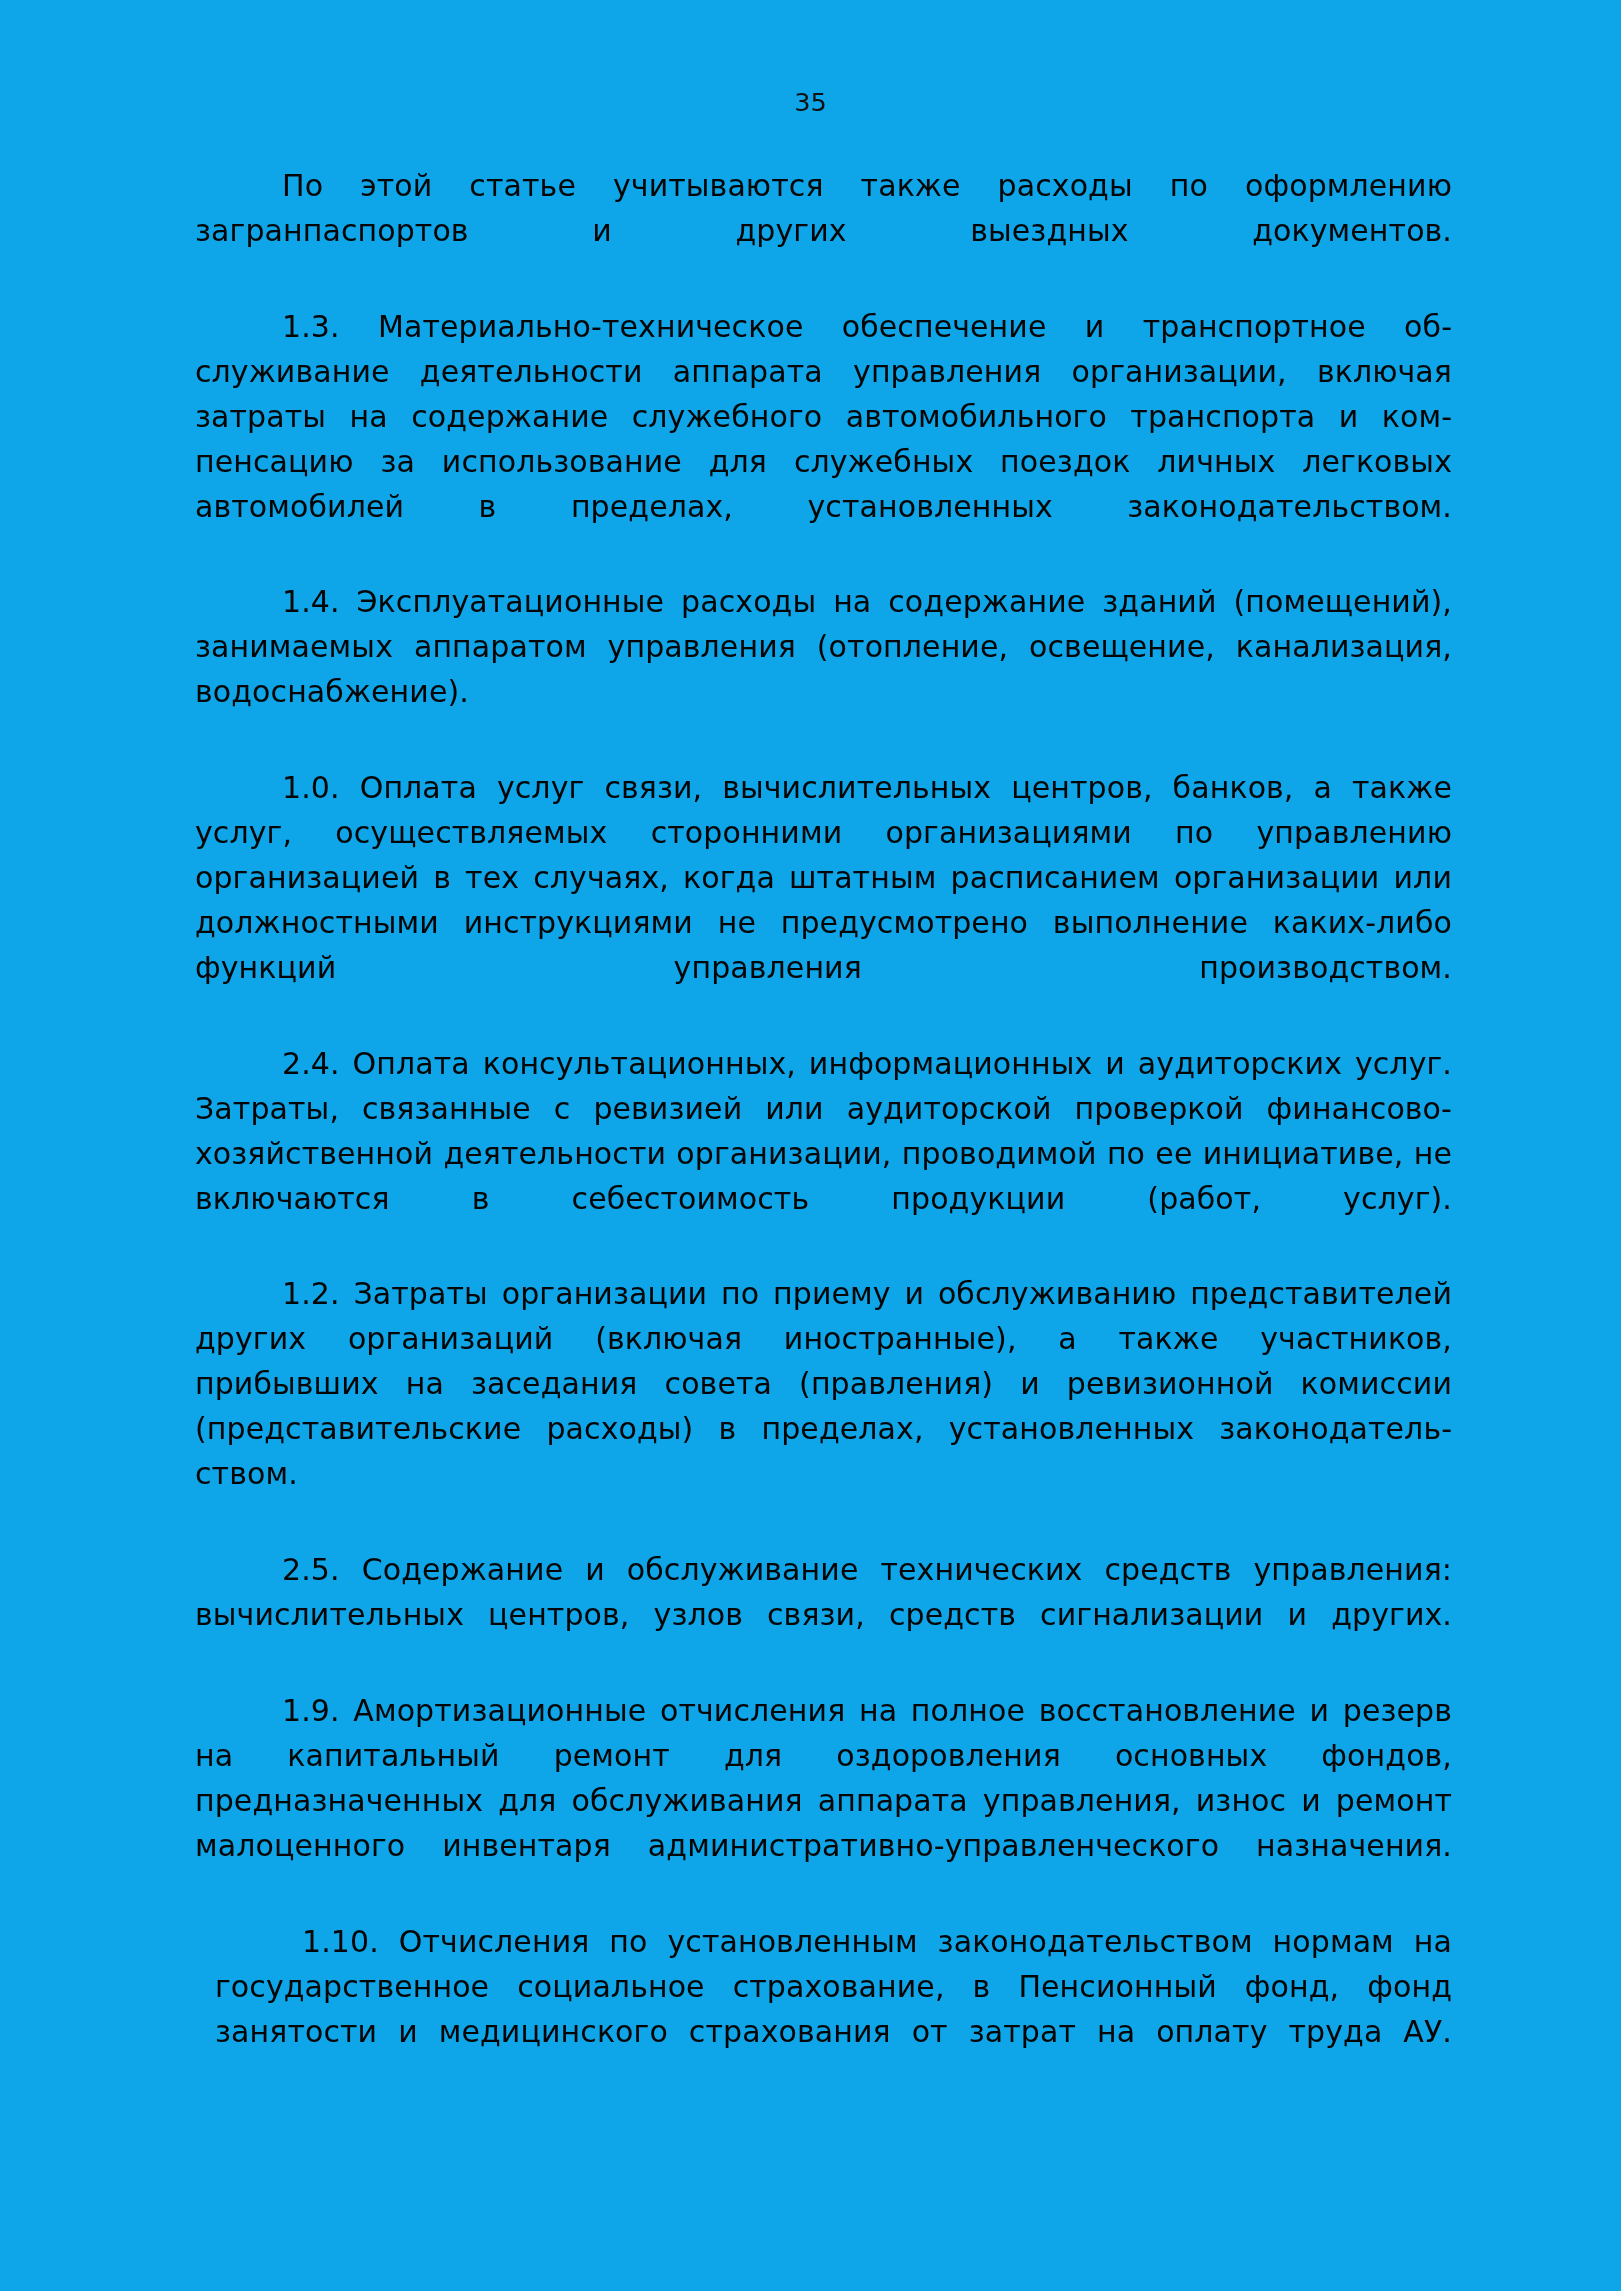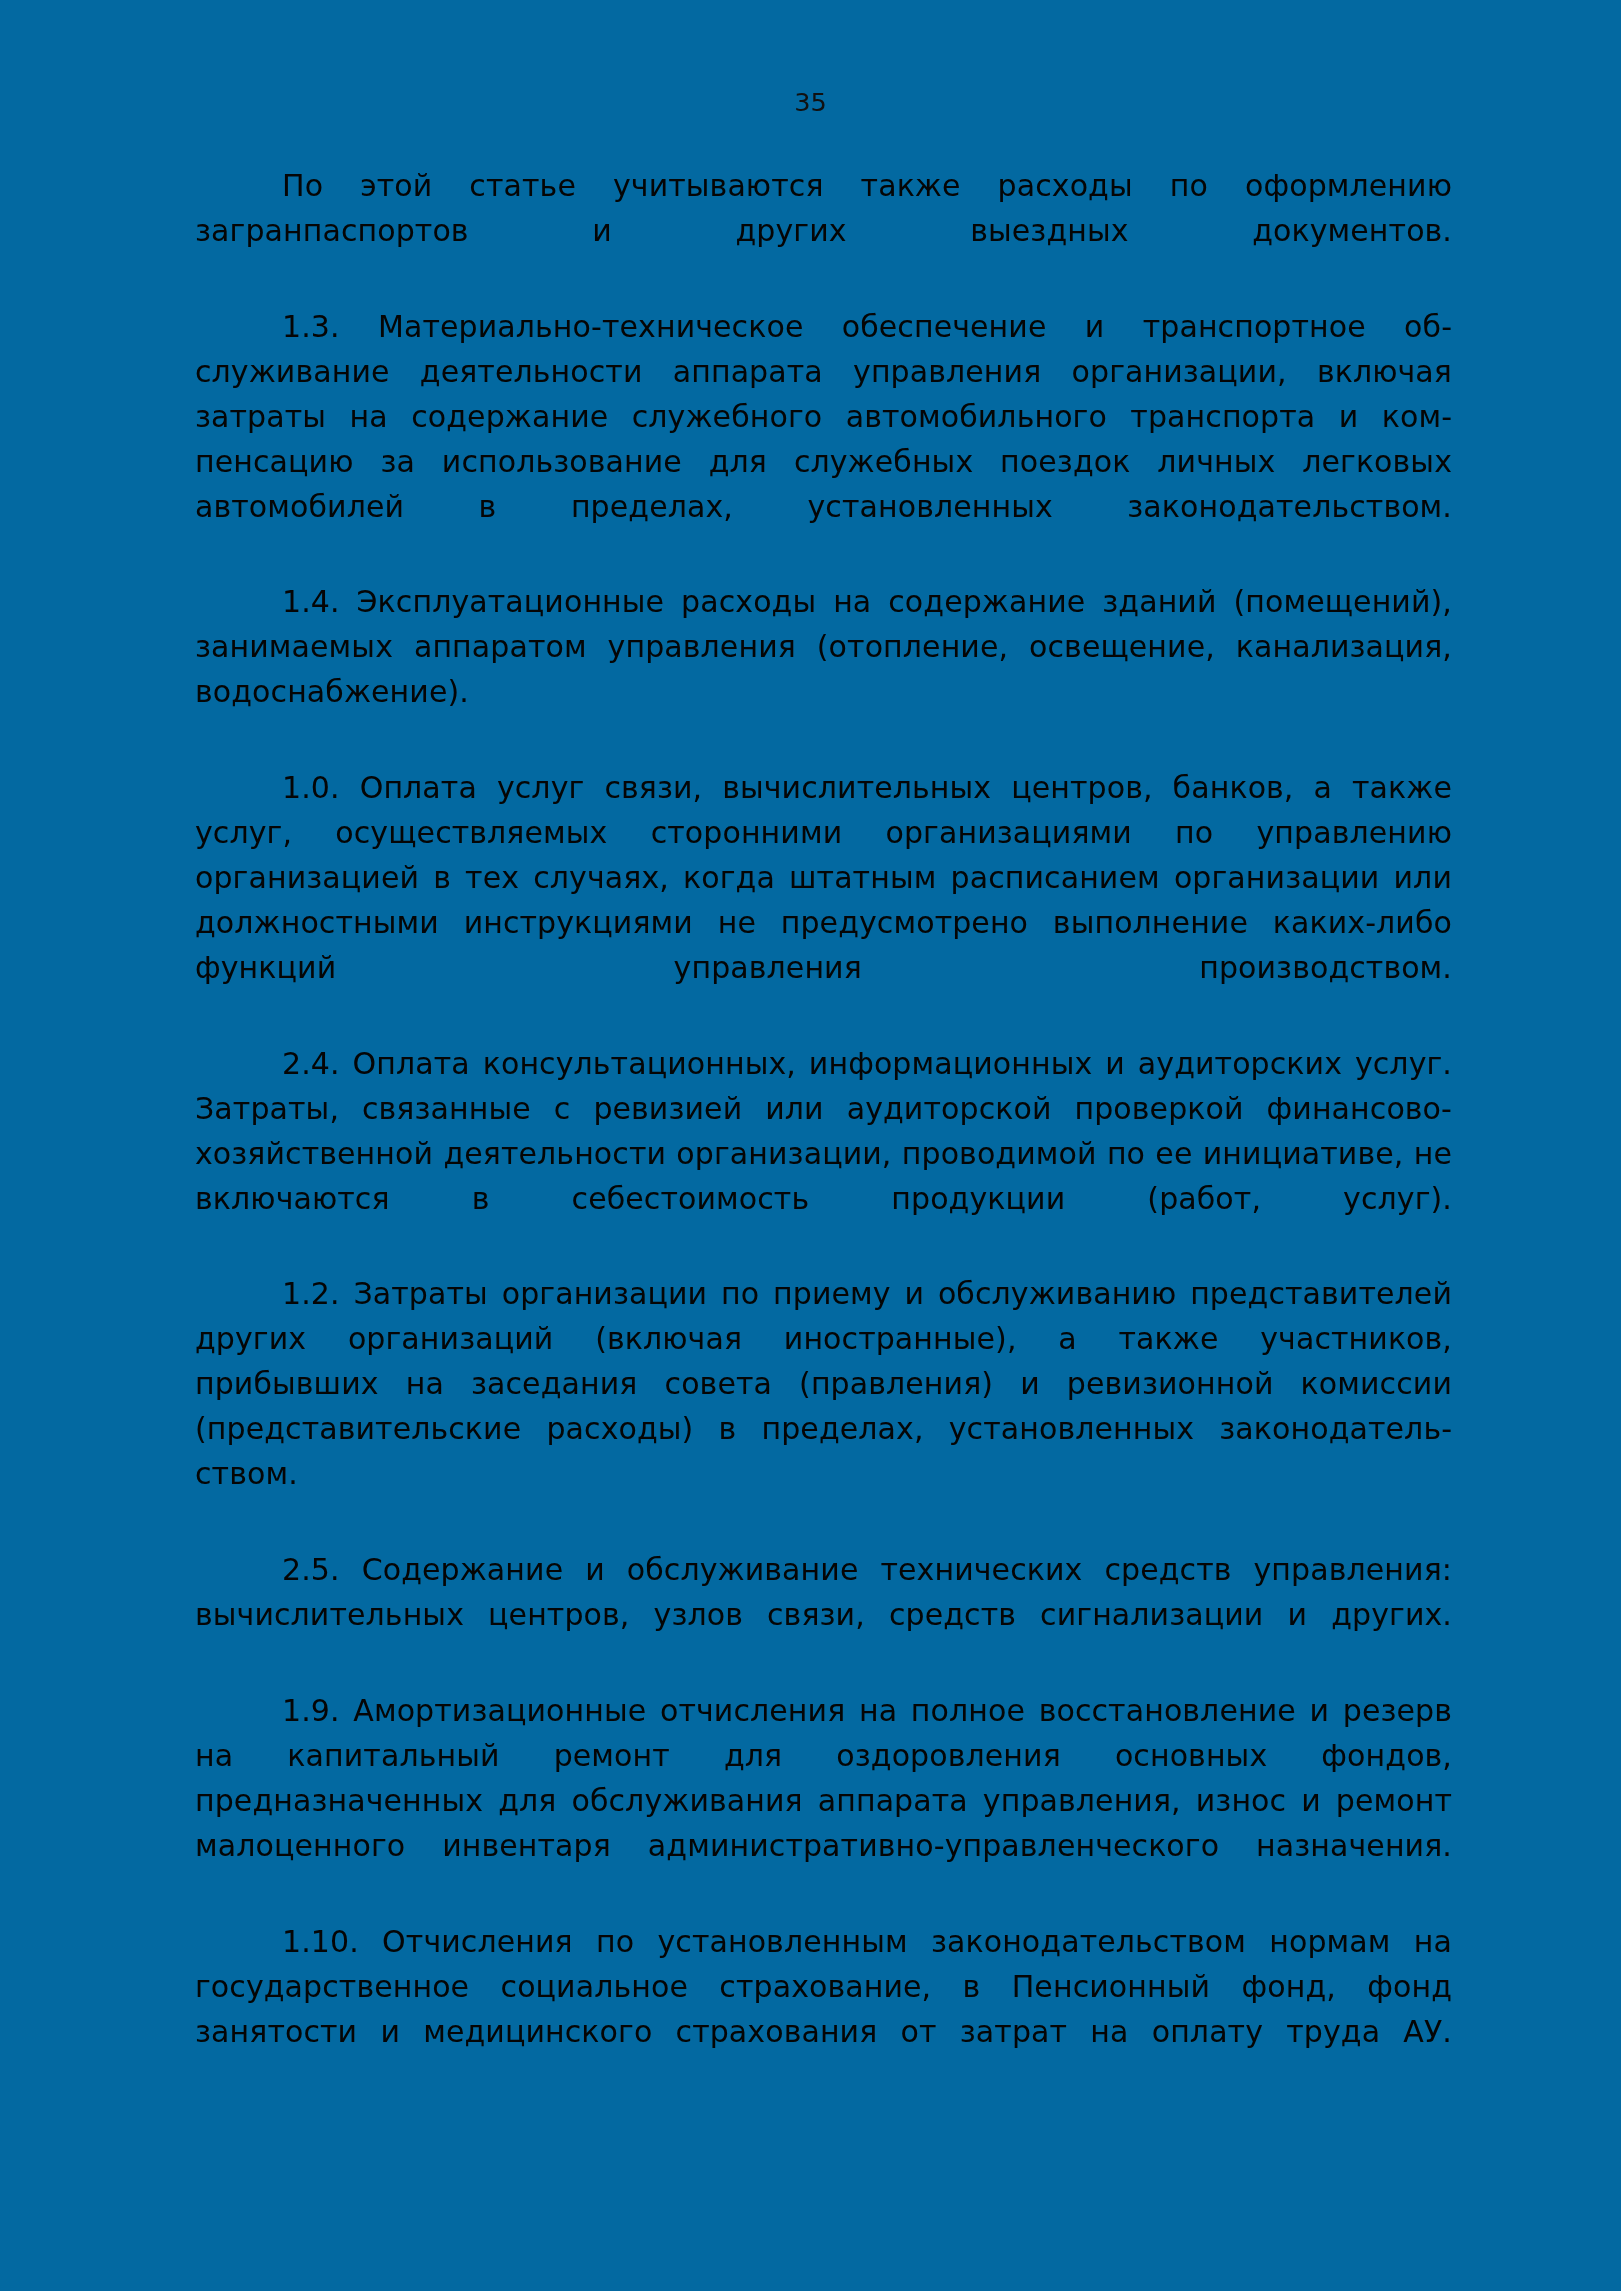--- a/index.html
+++ b/index.html
@@ -6,21 +6,21 @@
   html, body {
     margin: 0;
     padding: 0;
     background: #ffffff;
   }
   .page {
     position: relative;
     width: 1621px;
     height: 2291px;
     margin: 0 auto;
-    background: #0369a1;
+    background: #0ea5e9;
     font-family: "DejaVu Sans", sans-serif;
     color: #000000;
     box-sizing: border-box;
   }
   .page-number {
     position: absolute;
     top: 87px;
     left: 0;
     width: 100%;
     text-align: center;
@@ -40,20 +40,21 @@
     line-height: 1.50;
     text-align: justify;
     text-indent: 87px;
     color: #050505;
     letter-spacing: 0.1px;
     -webkit-hyphens: manual;
     hyphens: manual;
   }
   p.para:last-child {
     margin-bottom: 0;
+    margin-left: 20px;
   }
   
   p.para::after {
     content: "";
     display: inline-block;
     width: 100%;
   }
 </style>
 </head>
 <body>

